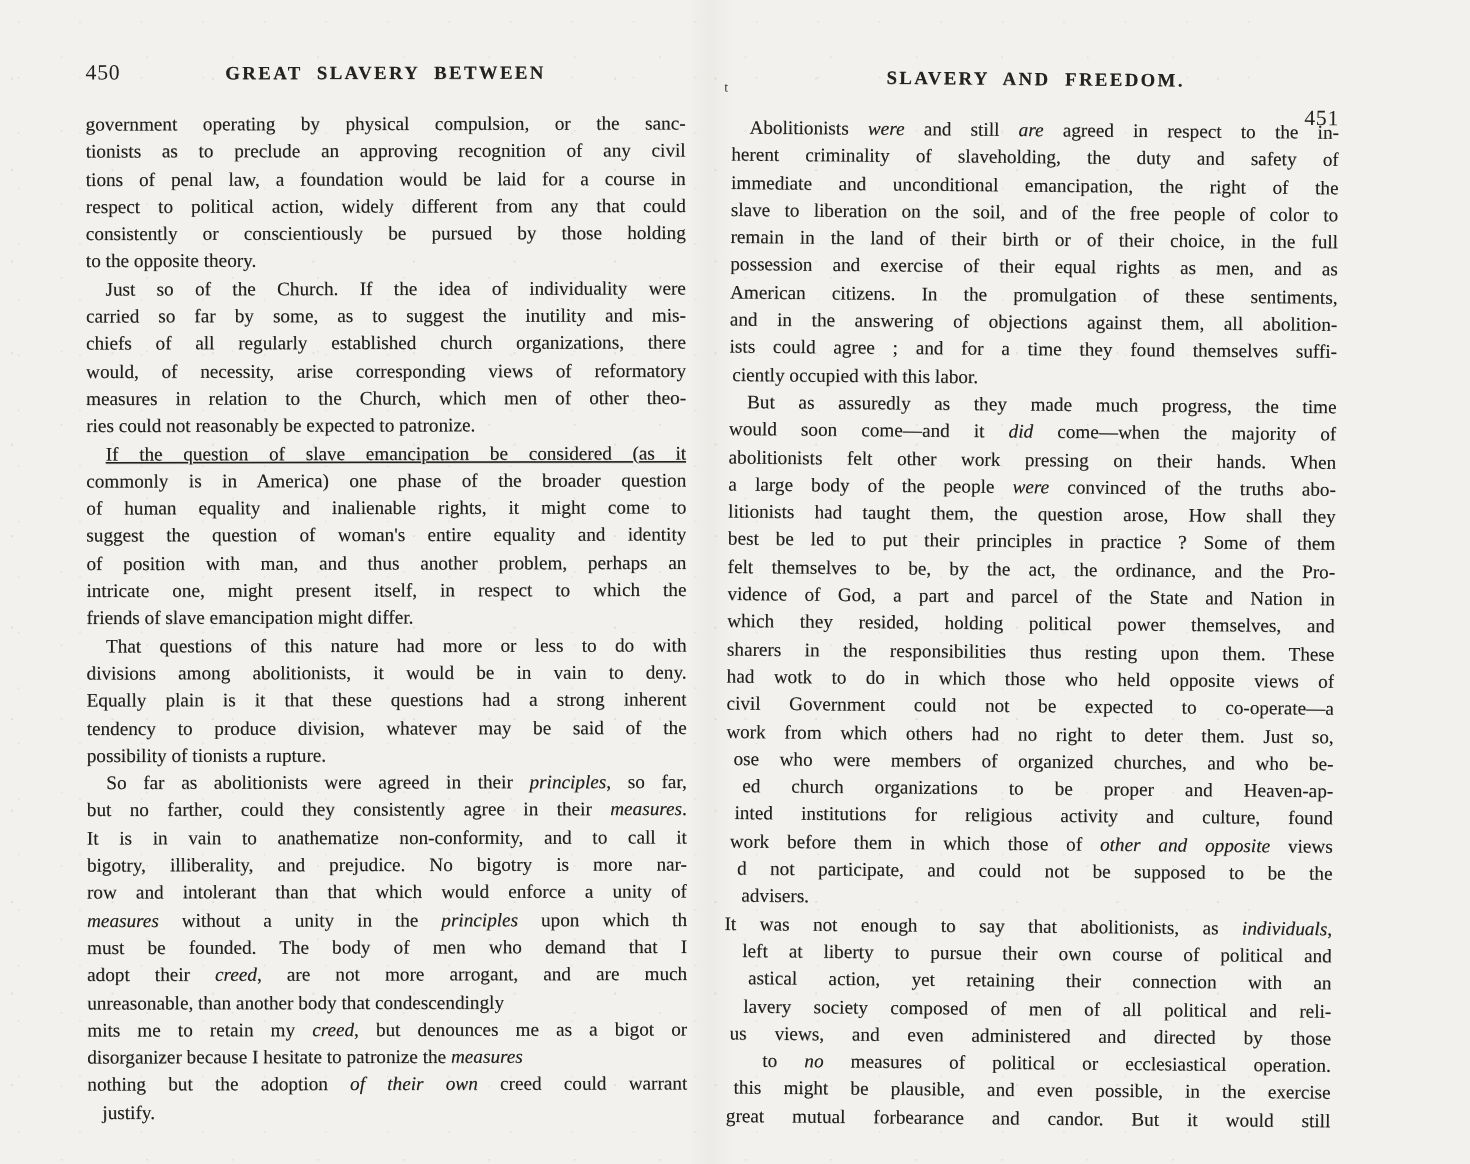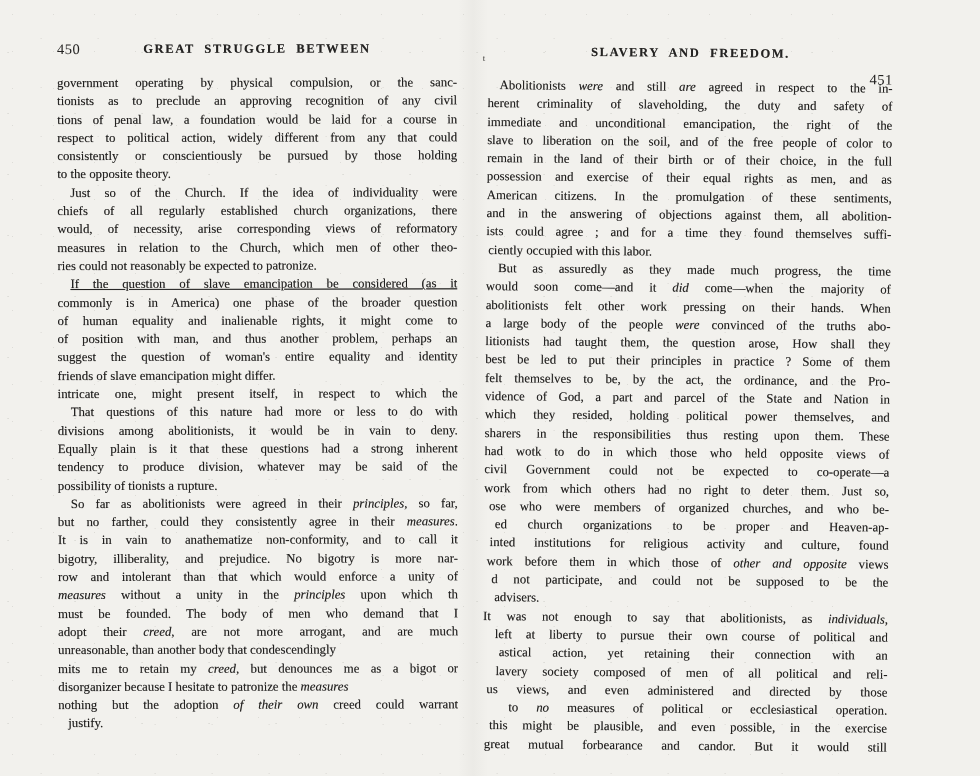--- a/index.html
+++ b/index.html
@@ -100,46 +100,47 @@
 </style>
 </head>
 <body>
 
 <div class="scan-canvas">
   <div class="gutter-shadow"></div>
 
   <div class="page page-left">
     <div class="page-header">
       <span class="page-num">450</span>
-      <span class="header-title">GREAT STRUGGLE BETWEEN</span>
+      <span class="header-title">GREAT SLAVERY BETWEEN</span>
     </div>
     <div class="page-body">
         <div class="para">
           <div class="line">government operating by physical compulsion, or the sanc-</div>
           <div class="line">tionists as to preclude an approving recognition of any civil</div>
           <div class="line">tions of penal law, a foundation would be laid for a course in</div>
           <div class="line">respect to political action, widely different from any that could</div>
           <div class="line">consistently or conscientiously be pursued by those holding</div>
           <div class="line short">to the opposite theory.</div>
         </div>
         <div class="para">
           <div class="line" style="padding-left: 13px;">Just so of the Church.  If the idea of individuality were</div>
+          <div class="line">carried so far by some, as to suggest the inutility and mis-</div>
           <div class="line">chiefs of all regularly established church organizations, there</div>
           <div class="line">would, of necessity, arise corresponding views of reformatory</div>
           <div class="line">measures in relation to the Church, which men of other theo-</div>
           <div class="line short">ries could not reasonably be expected to patronize.</div>
         </div>
         <div class="para">
           <div class="line" style="padding-left: 13px; text-decoration: underline;">If the question of slave emancipation be considered (as it</div>
           <div class="line">commonly is in America) one phase of the broader question</div>
           <div class="line">of human equality and inalienable rights, it might come to</div>
+          <div class="line">suggest the question of woman's entire equality and identity</div>
           <div class="line">of position with man, and thus another problem, perhaps an</div>
-          <div class="line">suggest the question of woman's entire equality and identity</div>
+          <div class="line">intricate one, might present itself, in respect to which the</div>
           <div class="line short">friends of slave emancipation might differ.</div>
-          <div class="line">intricate one, might present itself, in respect to which the</div>
         </div>
         <div class="para">
           <div class="line" style="padding-left: 13px;">That questions of this nature had more or less to do with</div>
           <div class="line">divisions among abolitionists, it would be in vain to deny.</div>
           <div class="line">Equally plain is it that these questions had a strong inherent</div>
           <div class="line">tendency to produce division, whatever may be said of the</div>
           <div class="line short">possibility of tionists a rupture.</div>
         </div>
         <div class="para">
           <div class="line" style="padding-left: 13px;">So far as abolitionists were agreed in their <i>principles</i>, so far,</div>

